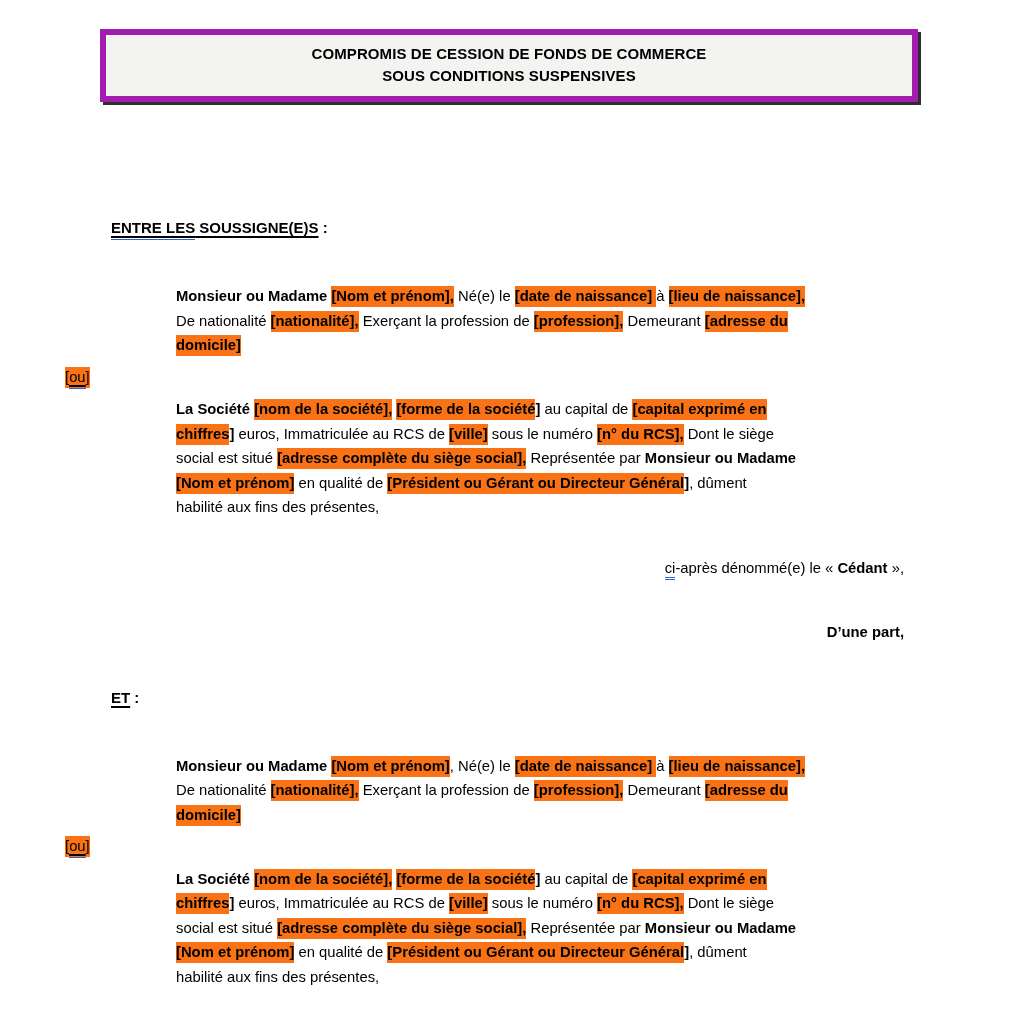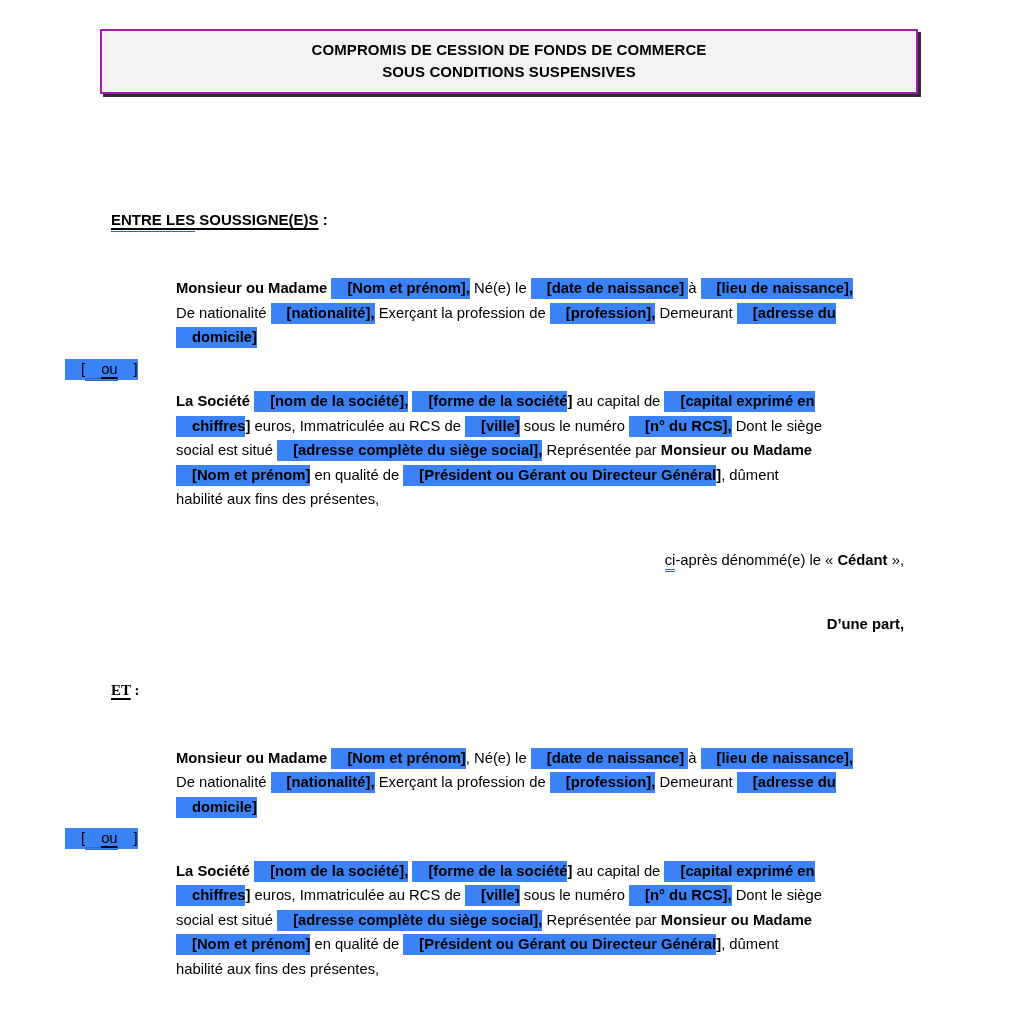--- a/index.html
+++ b/index.html
@@ -12,39 +12,39 @@
     position: relative;
     width: 1024px;
     height: 1024px;
     background: #ffffff;
     overflow: hidden;
   }
   .title-box {
     box-sizing: border-box;
     margin: 29px 0 0 100px;
     width: 818px;
-    border: 2px solid #a21caf;
+    border: 6px solid #a21caf;
     background: #f3f3f1;
     box-shadow: 3px 3px 0 #2e2e2e;
     text-align: center;
     padding: 8px 10px 9px 10px;
     font-weight: bold;
     font-size: 15px;
     line-height: 22px;
     letter-spacing: 0.1px;
   }
   .heading {
     margin: 0 0 0 111px;
     font-size: 15px;
     font-weight: bold;
     line-height: 20px;
     white-space: pre;
   }
   .heading-entre { margin-top: 116px; }
-  .heading-et { margin-top: 43px; font-family: Liberation Serif, serif; }
+  .heading-et { margin-top: 43px; }
   .para {
     margin-left: 176px;
     width: 740px;
     font-size: 14.8px;
   }
   .para .line {
     line-height: 24.5px;
     white-space: pre;
   }
   .para-person-1 { margin-top: 46px; }
@@ -62,21 +62,21 @@
     line-height: 24.5px;
     white-space: pre;
   }
   .cedant-line { margin-top: 36px; }
   .dune-part-line { margin-top: 40px; }
   .para-person-2 { margin-top: 46px; }
   .para-company-2 { margin-top: 8px; }
 
   .run { white-space: pre; }
   .b { font-weight: bold; }
-  .hl { background: #3b82f6; padding: 2px 0 3px 16px; }
+  .hl { background: #f97316; padding: 2px 0 3px 0; }
   .u {
     text-decoration: underline;
     text-decoration-thickness: 1.5px;
     text-underline-offset: 3px;
   }
   .gr {
     border-bottom: 3px double #2f66c3;
     padding-bottom: 1px;
   }
 </style>

